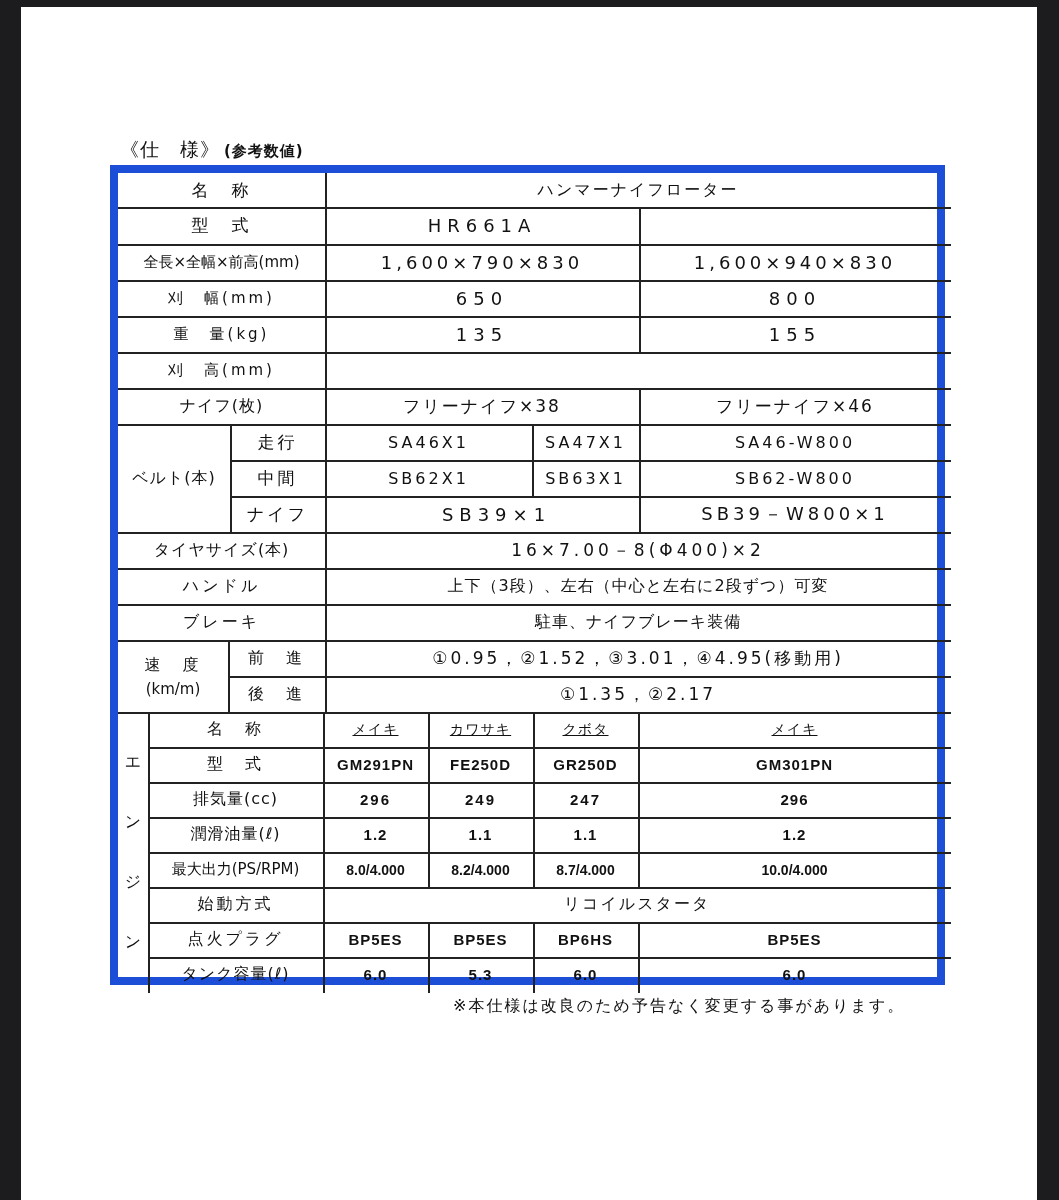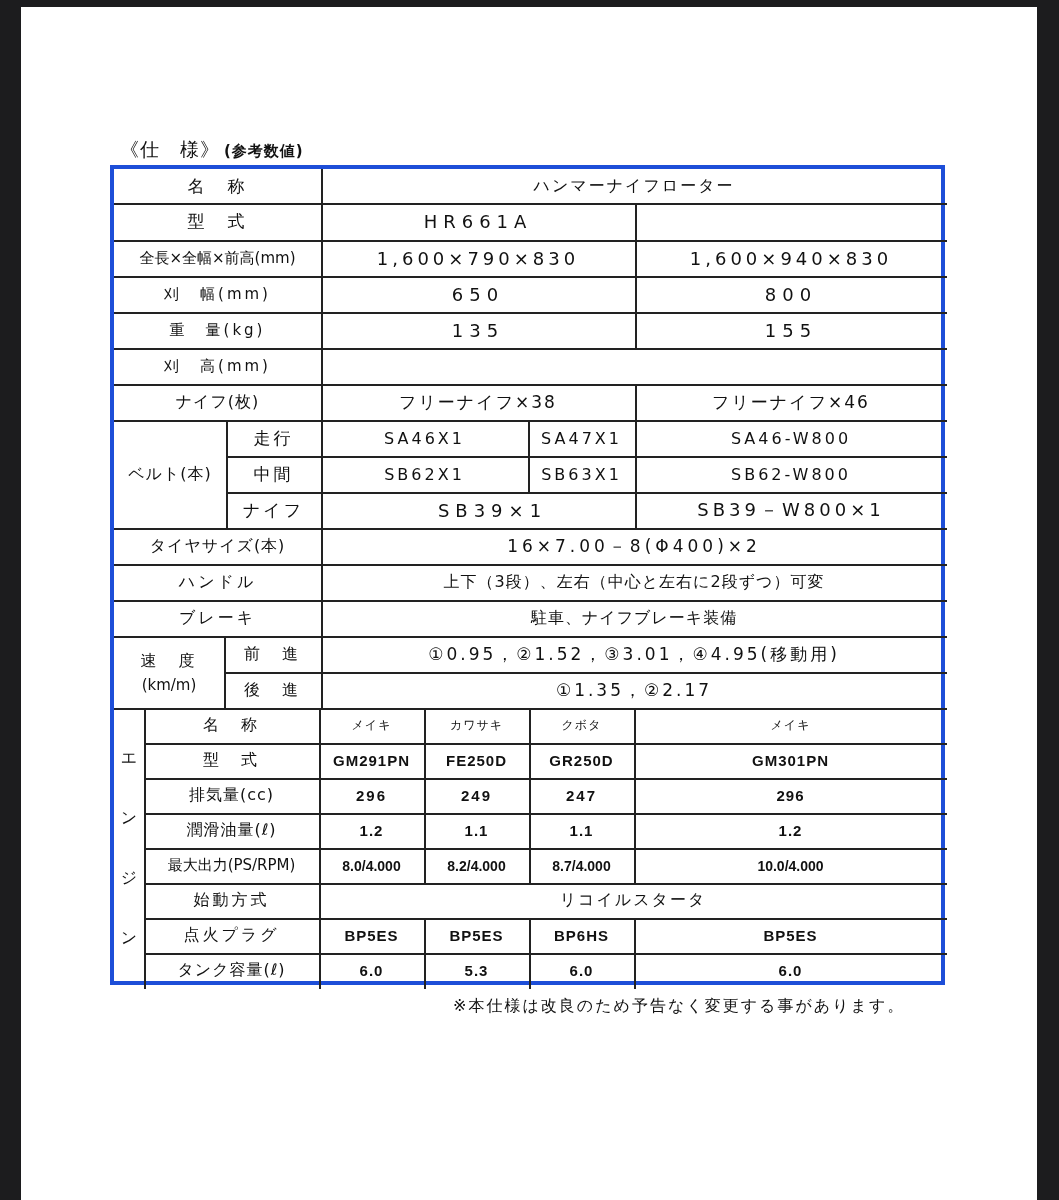--- a/index.html
+++ b/index.html
@@ -22,36 +22,36 @@
     left: 120px; top: 137px;
     font-size: 19px;
     letter-spacing: 1px;
     white-space: nowrap;
   }
   .title .sub { font-size: 15px; font-weight: bold; margin-left: 4px; }
   .table {
     position: absolute;
     left: 110px; top: 165px;
     width: 835px; height: 820px;
-    border: 4px solid #1d4ed8;
+    border: 8px solid #1d4ed8;
     box-sizing: border-box;
   }
   .cell {
     position: absolute;
     box-sizing: border-box;
     display: flex; align-items: center; justify-content: center;
     white-space: nowrap;
     font-size: 17px;
     letter-spacing: 3px;
   }
   .hl { position: absolute; height: 1.5px; background: #222; }
   .vl { position: absolute; width: 1.5px; background: #222; }
   .mono { letter-spacing: 6px; font-size: 18px; }
   .eng { font-size: 15px; letter-spacing: 1px; font-weight: bold; font-family: "Liberation Sans", sans-serif; }
-  .kana-small { font-size: 12px; letter-spacing: 1px; }
+  .kana-small { font-size: 14px; letter-spacing: 1px; text-decoration: underline; }
   .note {
     position: absolute;
     left: 453px; top: 996px;
     font-size: 16px;
     letter-spacing: 2px;
     white-space: nowrap;
   }
   .vert {
     display: flex; flex-direction: column; justify-content: space-around; align-items: center;
     font-size: 16px; letter-spacing: 0;

